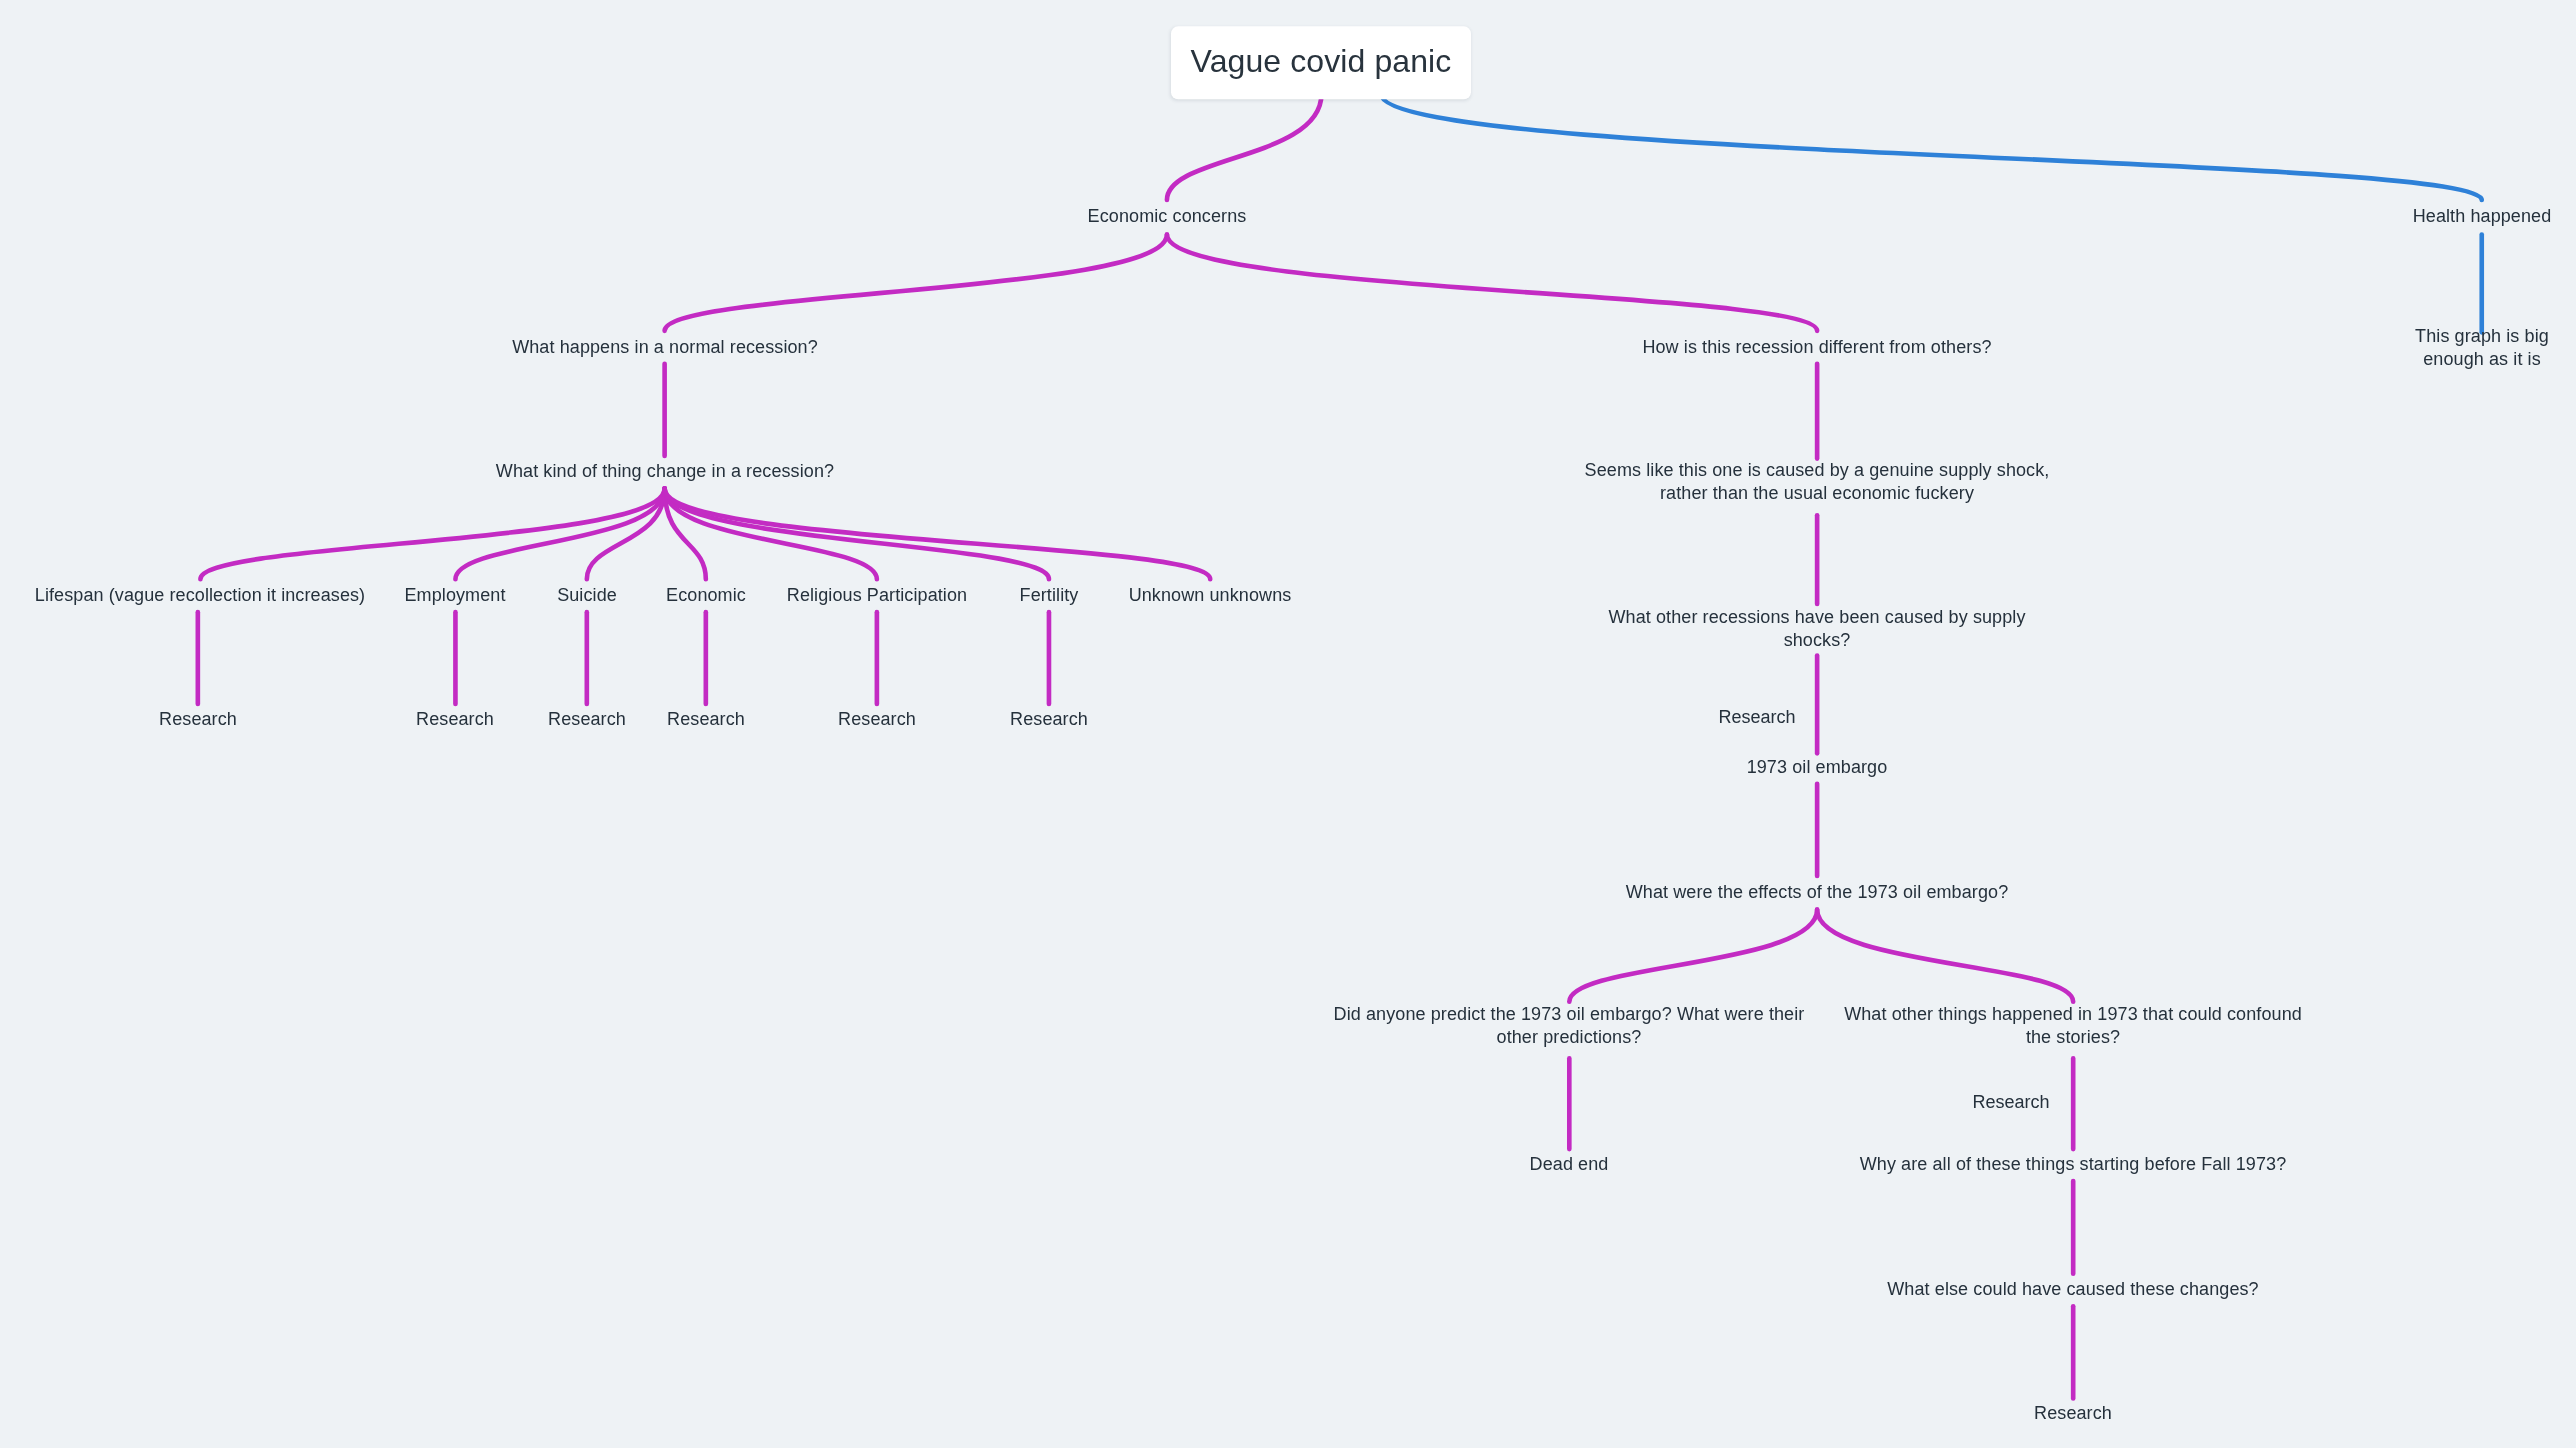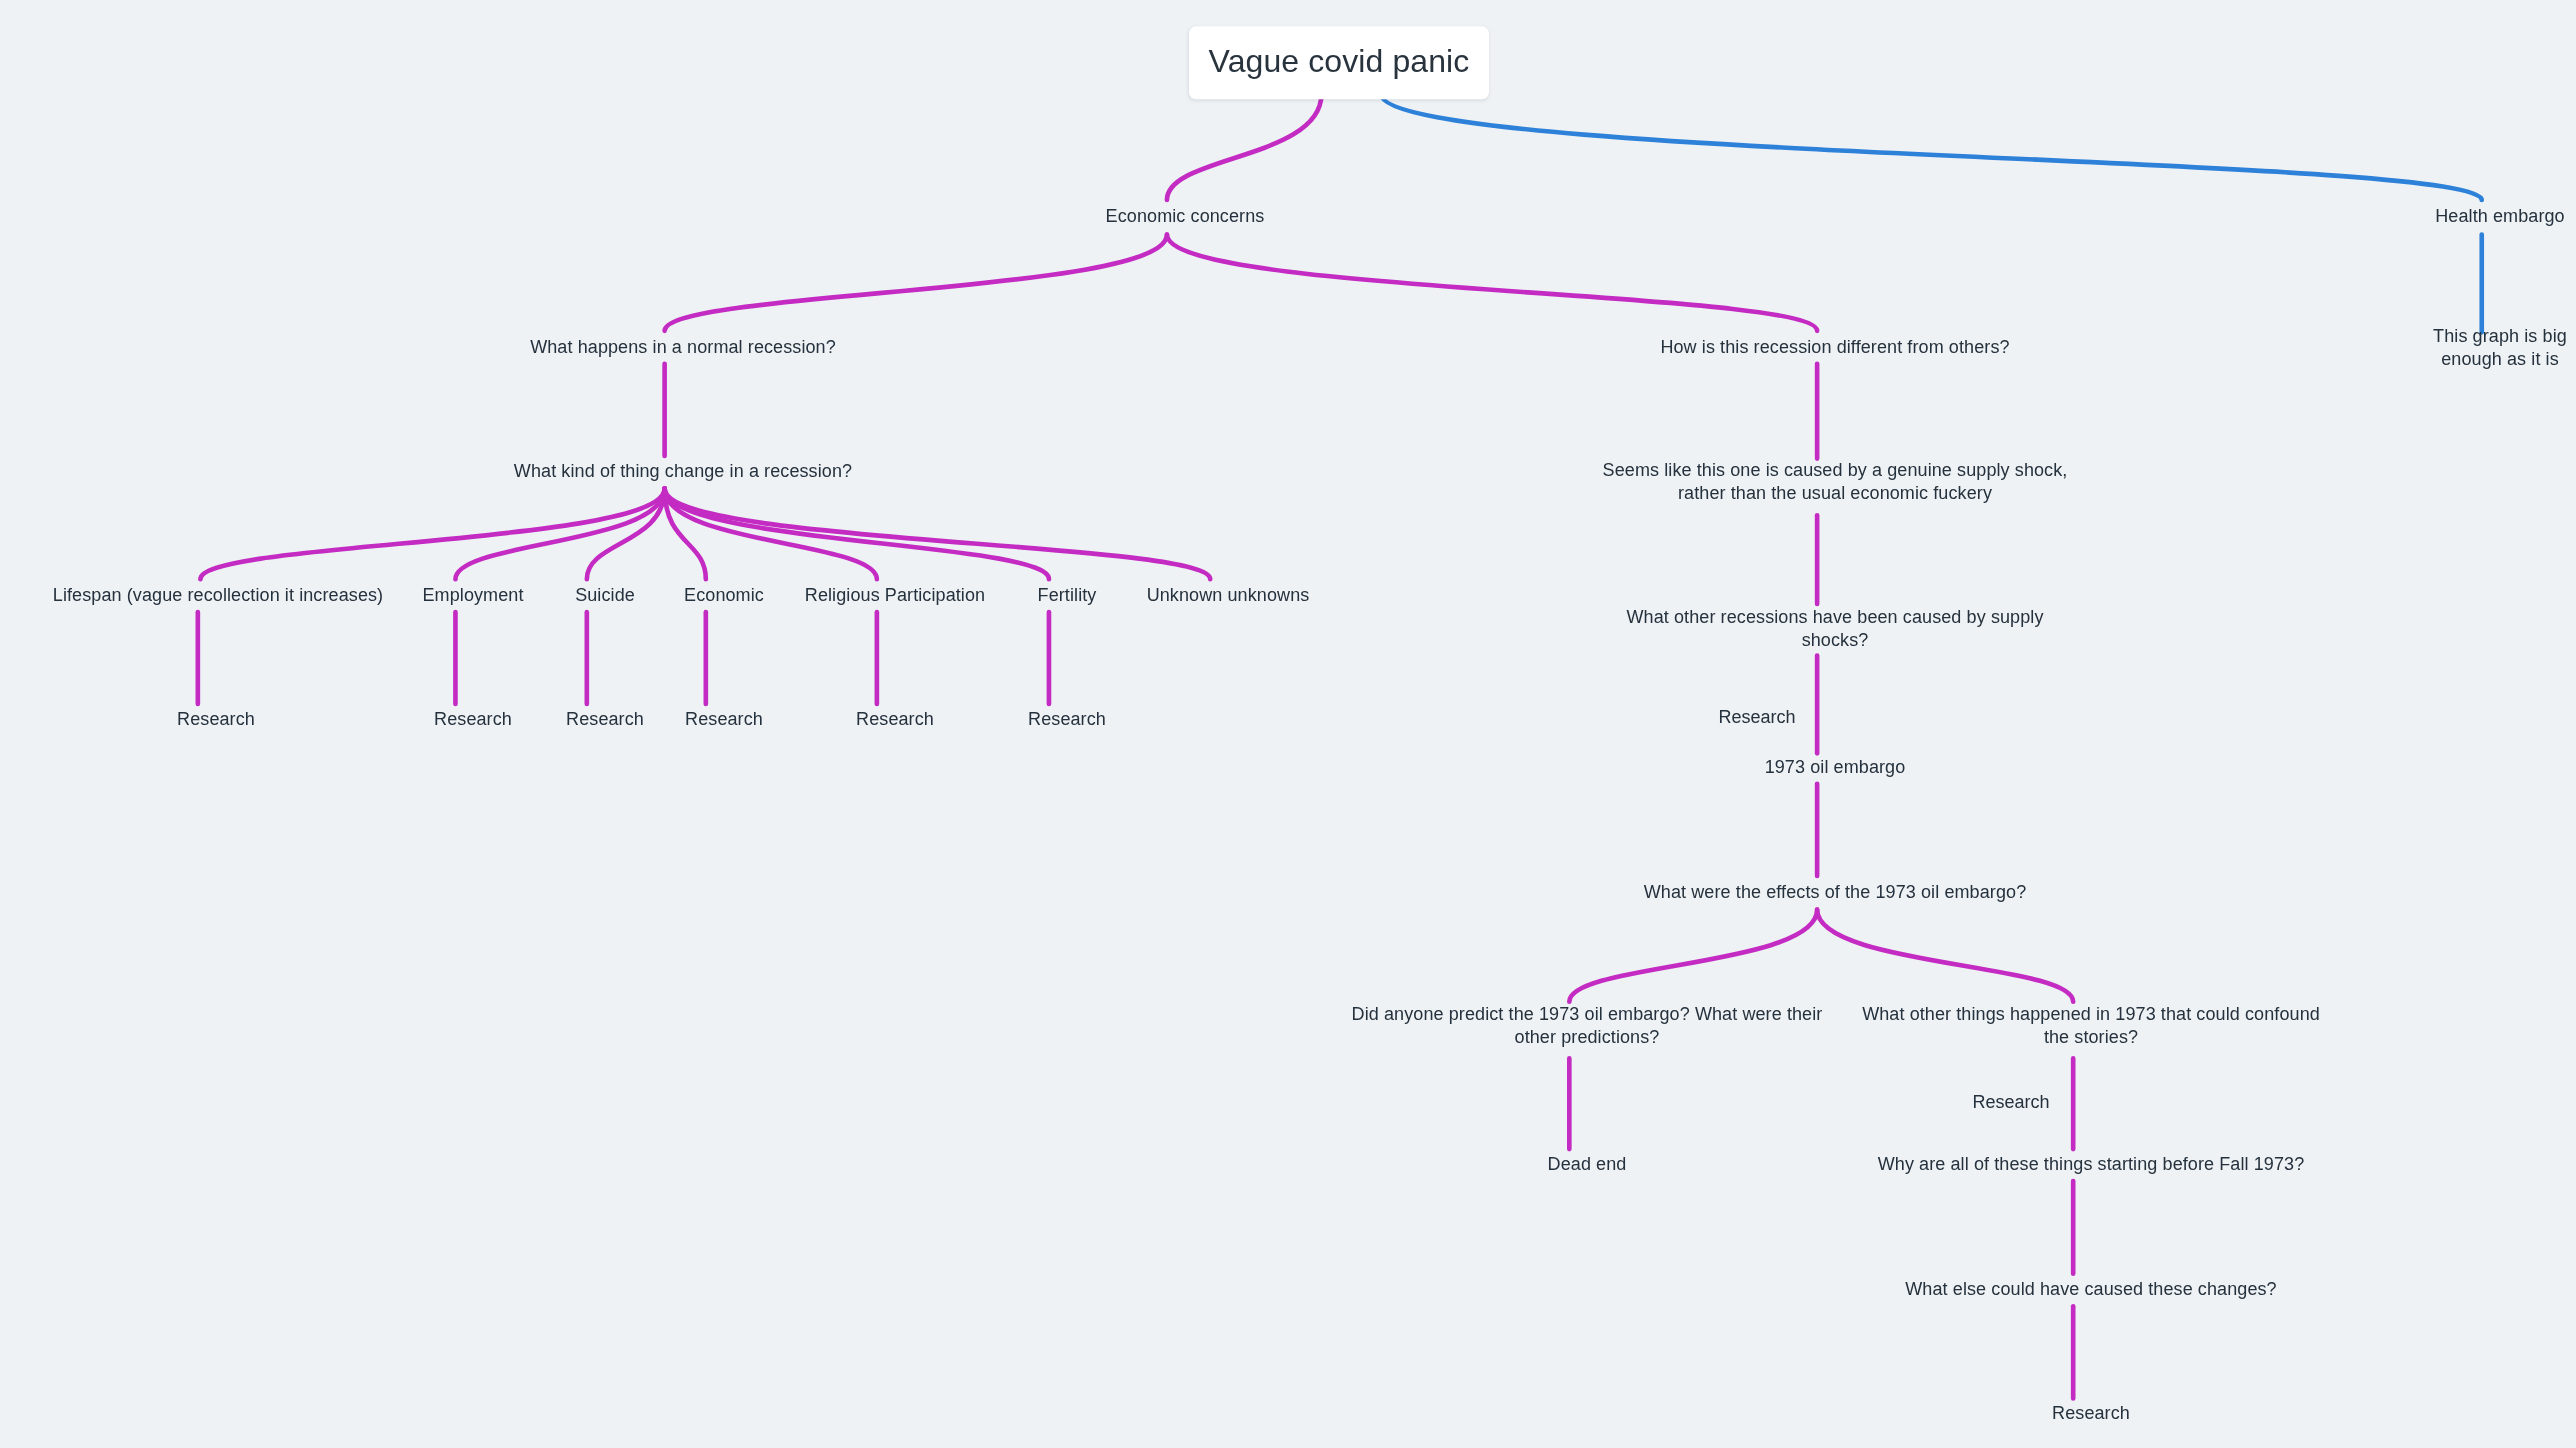--- a/index.html
+++ b/index.html
@@ -29,21 +29,20 @@
   }
   .node {
     position: absolute;
     color: #25313c;
     font-size: 18px;
     line-height: 1.28;
     text-align: center;
     white-space: pre-line;
     transform: translate(-50%, -50%);
     letter-spacing: 0.1px;
-    margin-left: 18px;
   }
   .node.root {
     background: #ffffff;
     border-radius: 7.2px;
     box-shadow: 0 1px 3.6px rgba(30,50,70,0.10);
     font-size: 32px;
     padding: 17.5px 19.6px 20.6px 19.6px;
     color: #28333d;
     line-height: 1.1;
     white-space: nowrap;
@@ -91,21 +90,21 @@
       <path d="M 3527 1765 C 3527 1875.98, 4024 1868.82, 4024 1944" fill="none" stroke="#c32bc3" stroke-width="9" stroke-linecap="round"></path>
       <path d="M 3046 2054 L 3046 2230" fill="none" stroke="#c32bc3" stroke-width="9" stroke-linecap="round"></path>
       <path d="M 4024 2054 L 4024 2230" fill="none" stroke="#c32bc3" stroke-width="9" stroke-linecap="round"></path>
       <path d="M 4024 2292 L 4024 2472" fill="none" stroke="#c32bc3" stroke-width="9" stroke-linecap="round"></path>
       <path d="M 4024 2535 L 4024 2714" fill="none" stroke="#c32bc3" stroke-width="9" stroke-linecap="round"></path>
     </svg>
 
   <div class="node root" style="left: 1321px; top: 63px;">Vague covid panic</div>
 
   <div class="node" style="left: 1167px; top: 217px;">Economic concerns</div>
-  <div class="node" style="left: 2482px; top: 217px;">Health embargo</div>
+  <div class="node" style="left: 2482px; top: 217px;">Health happened</div>
   <div class="node" style="left: 2482px; top: 348px;">This graph is big enough as it is</div>
 
   <div class="node" style="left: 665px; top: 348px;">What happens in a normal recession?</div>
   <div class="node" style="left: 665px; top: 472px;">What kind of thing change in a recession?</div>
 
   <div class="node" style="left: 200px; top: 596px;">Lifespan (vague recollection it increases)</div>
   <div class="node" style="left: 455px; top: 596px;">Employment</div>
   <div class="node" style="left: 587px; top: 596px;">Suicide</div>
   <div class="node" style="left: 706px; top: 596px;">Economic</div>
   <div class="node" style="left: 877px; top: 596px;">Religious Participation</div>

